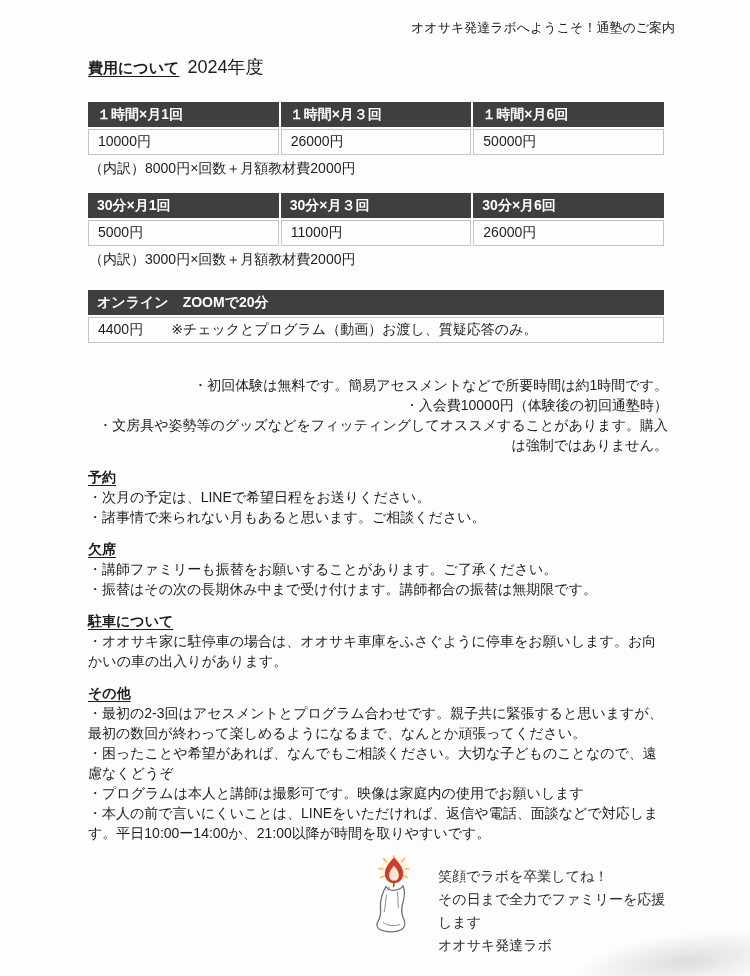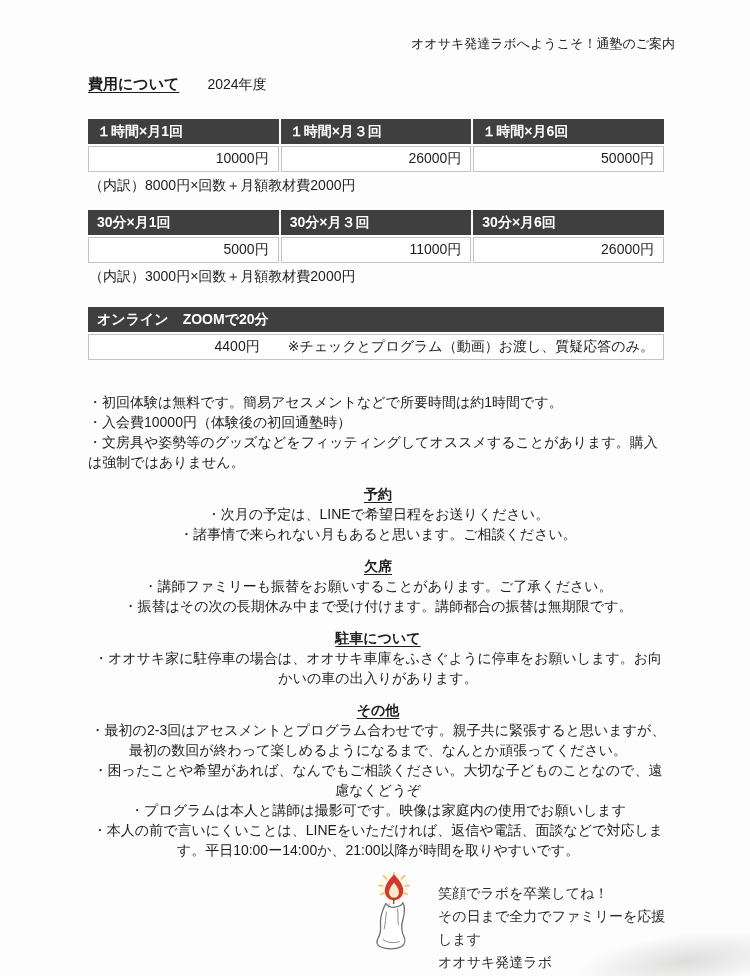--- a/index.html
+++ b/index.html
@@ -8,42 +8,42 @@
     background: #fdfdfd;
     font-family: "Liberation Sans", "DejaVu Sans", sans-serif;
     color: #1d1d1f;
     position: relative;
     overflow: hidden;
   }
   .page {
     position: relative;
     width: 750px;
     height: 976px;
-    padding: 36px 84px 0 88px;
+    padding: 20px 84px 0 88px;
   }
   .top-note {
     font-size: 13px;
     line-height: 16px;
     text-align: right;
     color: #222;
     margin-right: -9px;
   }
   .title-row {
     margin-top: 21px;
     line-height: 21px;
   }
   .doc-title {
     font-size: 15px;
     font-weight: 700;
     text-decoration: underline;
     text-underline-offset: 3px;
   }
   .doc-year {
-    font-size: 14px;
-    margin-left: 28px;
+    font-size: 18px;
+    margin-left: 8px;
   }
   table.price {
     width: 580px;
     border-collapse: separate;
     border-spacing: 2px;
     margin-left: -2px;
     table-layout: fixed;
   }
   table.t1 { margin-top: 22px; }
   table.t2 { margin-top: 14px; }
@@ -58,35 +58,34 @@
     height: 25px;
     vertical-align: middle;
   }
   table.price td {
     border: 1px solid #c4c4c4;
     background: #fefefe;
     font-size: 14px;
     padding: 2px 9px;
     height: 26px;
     vertical-align: middle;
-    text-align: right;
   }
   .table-note {
     font-size: 14px;
     line-height: 18px;
     margin-top: 2px;
     padding-left: 1px;
   }
-  .notes-block { margin-top: 30px; width: 580px; }
+  .notes-block { margin-top: 30px; width: 580px; text-align: right; }
   .bullet-line {
     font-size: 14px;
     line-height: 20px;
     word-break: break-all;
   }
-  .section { margin-top: 12px; width: 580px; text-align: center; }
+  .section { margin-top: 12px; width: 580px; }
   .section-heading {
     font-size: 14px;
     font-weight: 700;
     line-height: 20px;
     text-decoration: underline;
     text-underline-offset: 3px;
     display: inline-block;
   }
   .footer {
     margin-top: 12px;

